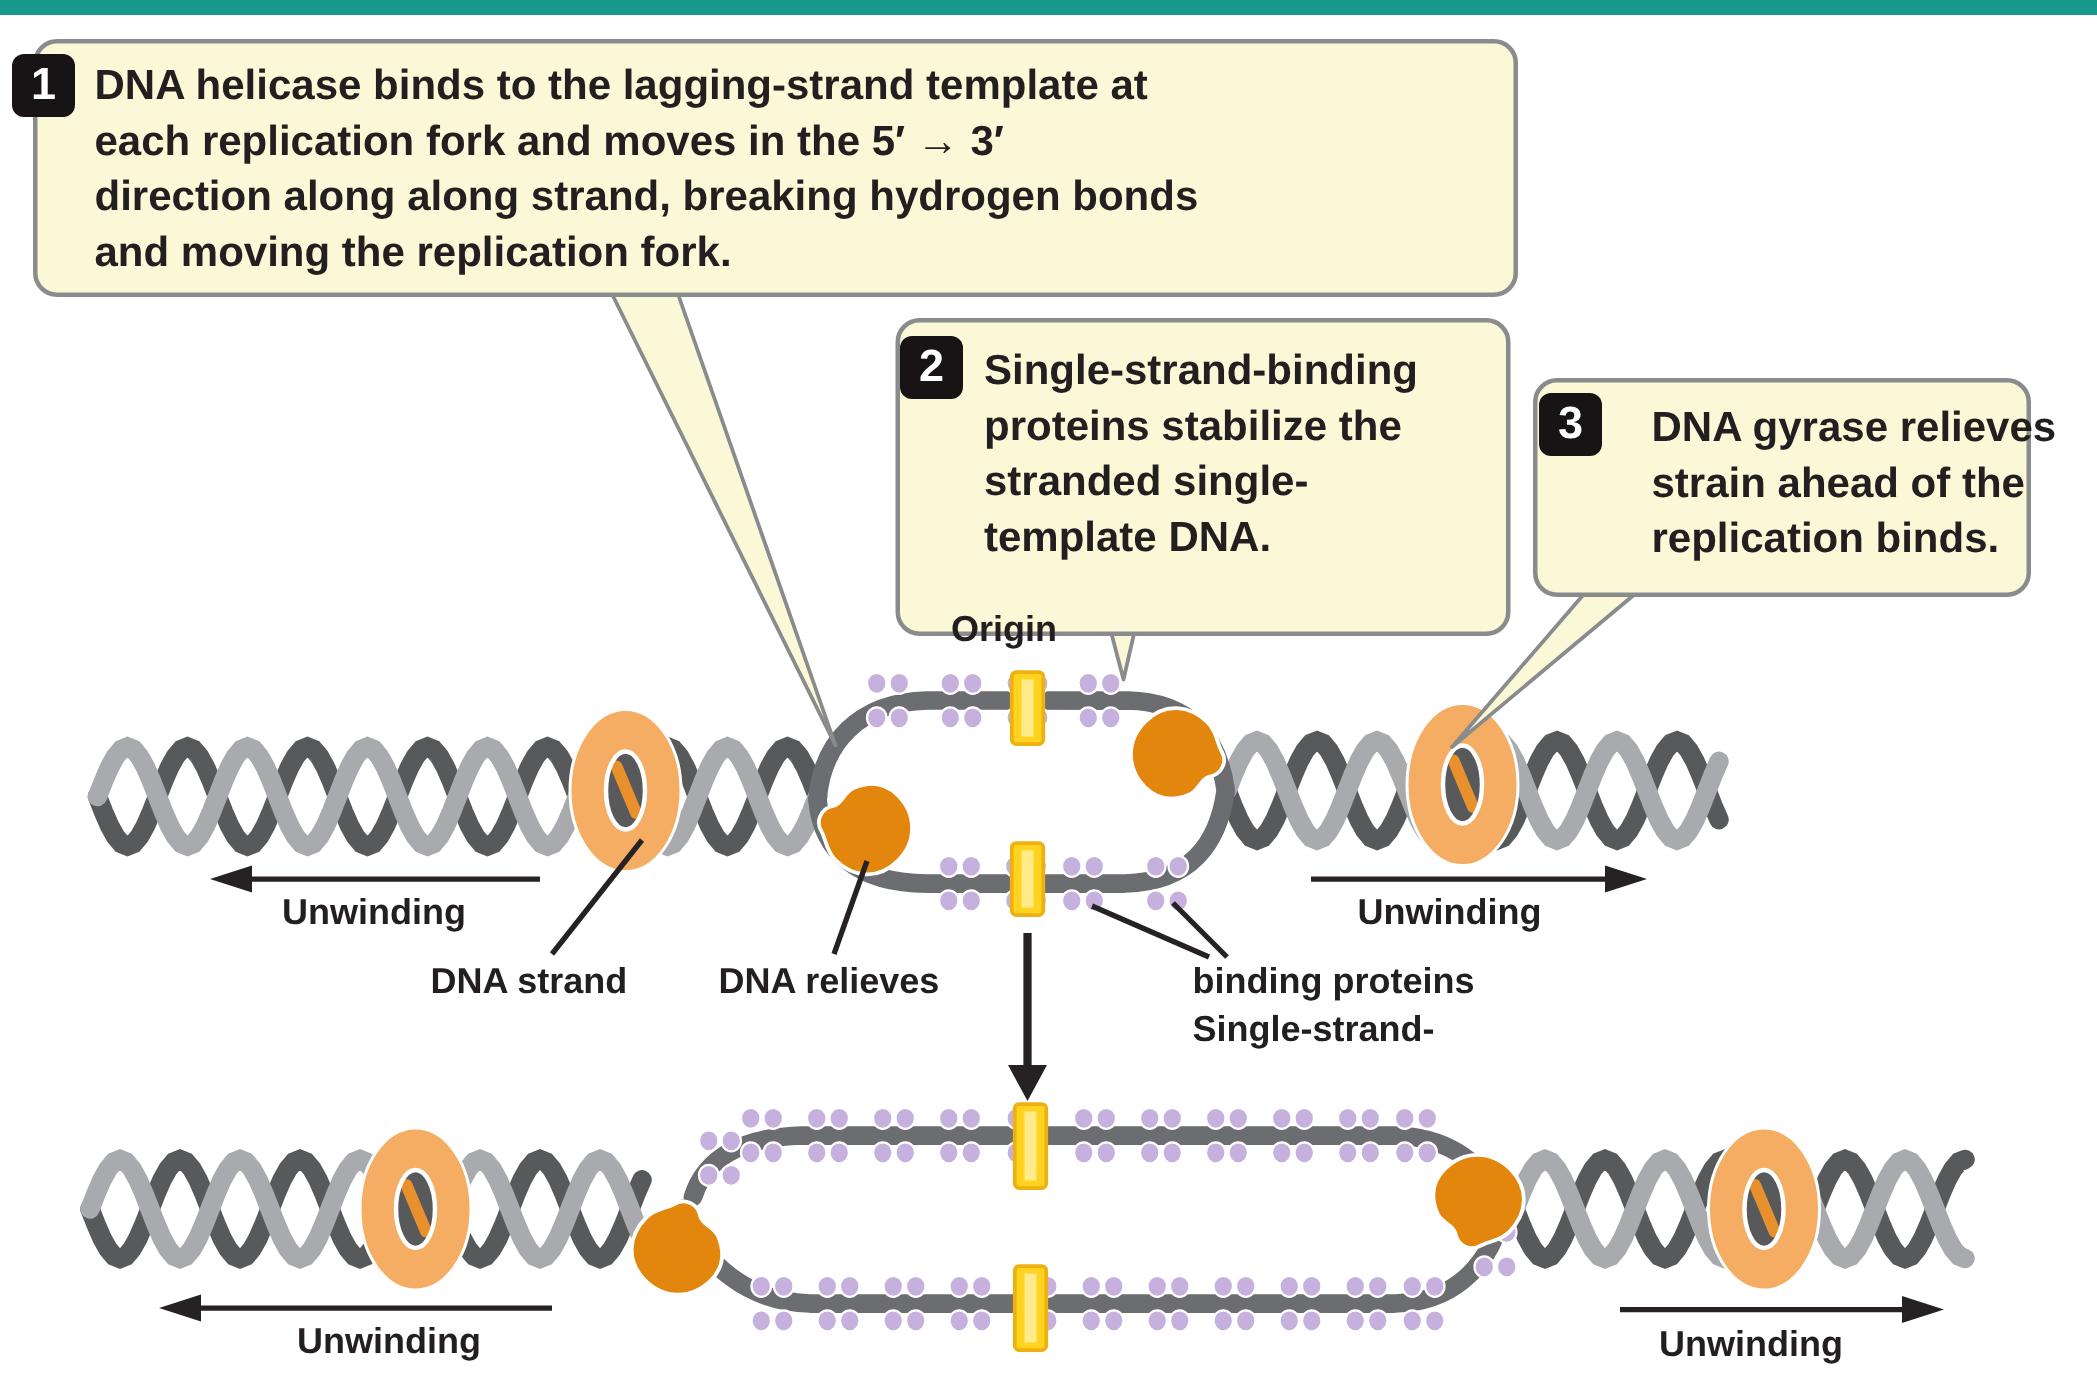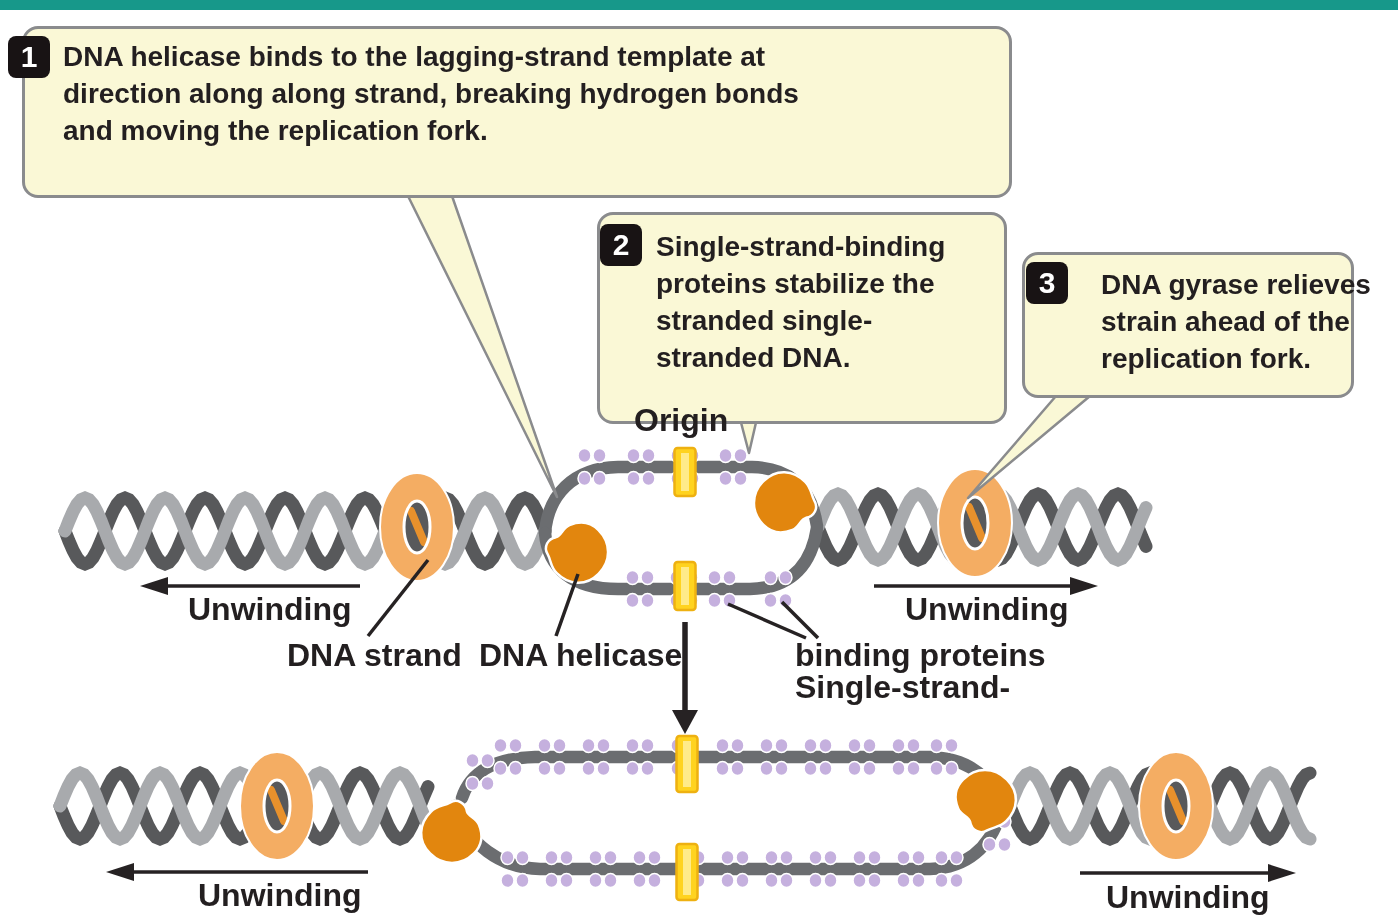--- a/index.html
+++ b/index.html
@@ -18,21 +18,21 @@
   #callout-2{left:597px;top:212px;width:410px;height:212px;padding:13px 6px 0 56px}
   #callout-3{left:1022px;top:252px;width:332px;height:146px;padding:11px 6px 0 76px}
   .badge{
     position:absolute;width:42px;height:42px;background:var(--c-badge);color:#fff;
     font-weight:bold;font-size:30px;line-height:42px;text-align:center;border-radius:8px;z-index:3;
   }
   #badge-1{left:8px;top:36px}
   #badge-2{left:600px;top:224px}
   #badge-3{left:1026px;top:262px}
   .lbl{
-    position:absolute;color:var(--c-text);font-weight:bold;font-size:32px;line-height:32px;
+    position:absolute;color:var(--c-text);font-weight:bold;font-size:24px;line-height:32px;
     white-space:nowrap;z-index:2;
   }
   #lbl-origin{left:634px;top:404px}
   #lbl-unwind-1-left{left:188px;top:593px}
   #lbl-unwind-1-right{left:905px;top:593px}
   #lbl-unwind-2-left{left:198px;top:879px}
   #lbl-unwind-2-right{left:1106px;top:881px}
   #lbl-gyrase{left:287px;top:639px}
   #lbl-helicase{left:479px;top:639px}
   #lbl-ssb{left:795px;top:639px}
@@ -159,43 +159,44 @@
     <line x1="578" y1="574" x2="556" y2="636" stroke="#262223" stroke-width="3.5"></line>
     <line x1="728" y1="604" x2="806" y2="638" stroke="#262223" stroke-width="3.5"></line>
     <line x1="782" y1="602" x2="818" y2="638" stroke="#262223" stroke-width="3.5"></line>
     <polygon points="408,196 452,196 557,497" fill="#faf8d6" stroke="#8a8b8d" stroke-width="2.5" stroke-linejoin="round"></polygon>
     <polygon points="733,392 763,392 749,453" fill="#faf8d6" stroke="#8a8b8d" stroke-width="2.5" stroke-linejoin="round"></polygon>
     <polygon points="1056,396 1090,396 968,498" fill="#faf8d6" stroke="#8a8b8d" stroke-width="2.5" stroke-linejoin="round"></polygon>
   </svg>
 
 <div class="callout" id="callout-1">
   <div class="line">DNA helicase binds to the lagging-strand template at</div>
+  <div class="line">each replication fork and moves in the 5′ → 3′</div>
   <div class="line">direction along along strand, breaking hydrogen bonds</div>
   <div class="line">and moving the replication fork.</div>
 </div>
 <div class="badge" id="badge-1">1</div>
 
 <div class="callout" id="callout-2">
   <div class="line">Single-strand-binding</div>
   <div class="line">proteins stabilize the</div>
   <div class="line">stranded single-</div>
-  <div class="line">stranded DNA.</div>
+  <div class="line">template DNA.</div>
 </div>
 <div class="badge" id="badge-2">2</div>
 
 <div class="callout" id="callout-3">
   <div class="line">DNA gyrase relieves</div>
   <div class="line">strain ahead of the</div>
-  <div class="line">replication fork.</div>
+  <div class="line">replication binds.</div>
 </div>
 <div class="badge" id="badge-3">3</div>
 
 <div class="lbl" id="lbl-origin">Origin</div>
 <div class="lbl" id="lbl-unwind-1-left">Unwinding</div>
 <div class="lbl" id="lbl-unwind-1-right">Unwinding</div>
 <div class="lbl" id="lbl-unwind-2-left">Unwinding</div>
 <div class="lbl" id="lbl-unwind-2-right">Unwinding</div>
 <div class="lbl" id="lbl-gyrase">DNA strand</div>
-<div class="lbl" id="lbl-helicase">DNA helicase</div>
+<div class="lbl" id="lbl-helicase">DNA relieves</div>
 <div class="lbl" id="lbl-ssb">
   <div>binding proteins</div>
   <div>Single-strand-</div>
 </div>
 
 </body></html>

